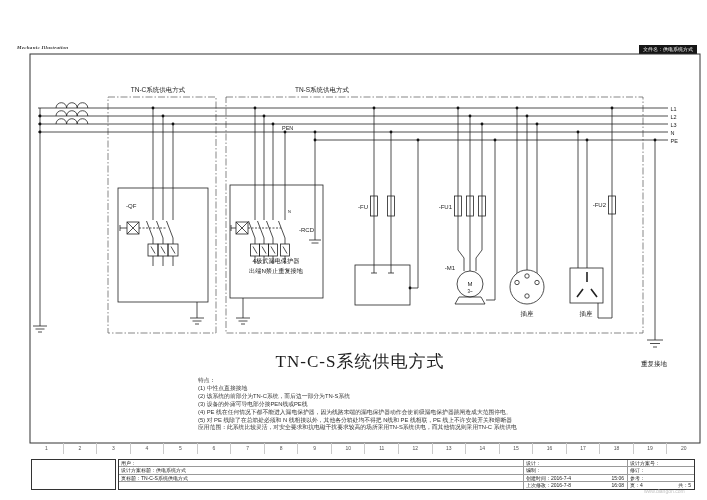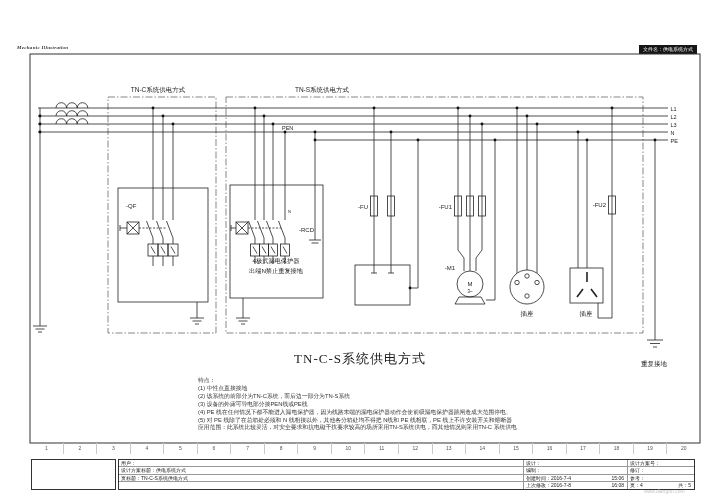--- a/index.html
+++ b/index.html
@@ -3,21 +3,21 @@
 <meta charset="utf-8">
 <style>
   html,body{margin:0;padding:0;background:#fff;}
   .page{position:relative;width:707px;height:500px;background:#ffffff;overflow:hidden;
         font-family:"Liberation Sans",sans-serif;color:#222;}
   .abs{position:absolute;}
   .hdr-app{left:17px;top:45px;font-size:5px;font-style:italic;font-weight:bold;
            font-family:"Liberation Serif",serif;color:#333;letter-spacing:.3px;}
   .hdr-file{right:10px;top:45px;background:#161616;color:#fff;font-size:5px;
             padding:1px 4px;line-height:7px;}
-  .diagram-title{left:260px;top:350px;width:200px;text-align:center;font-size:13px;
+  .diagram-title{left:260px;top:350px;width:200px;text-align:center;font-size:17px;
                  letter-spacing:1px;color:#1c1c1c;font-family:"Liberation Serif",serif;}
   .notes{left:198px;top:377px;width:330px;font-size:5.8px;line-height:7.9px;color:#333;}
   .notes div{white-space:nowrap;}
   .ruler{left:30px;top:443px;width:670px;height:11px;display:flex;}
   .ruler div{flex:1;text-align:center;font-size:5px;color:#555;line-height:11px;
              border-right:1px solid #c9c9c9;}
   .ruler div:last-child{border-right:none;}
   .tb-logo{left:31px;top:459px;width:83px;height:29px;border:1px solid #333;background:#fff;}
   .tb-main{left:118px;top:459px;width:575px;height:29px;border:1px solid #333;background:#fff;
            display:grid;grid-template-columns:405px 104px 1fr;grid-template-rows:repeat(4,1fr);}

